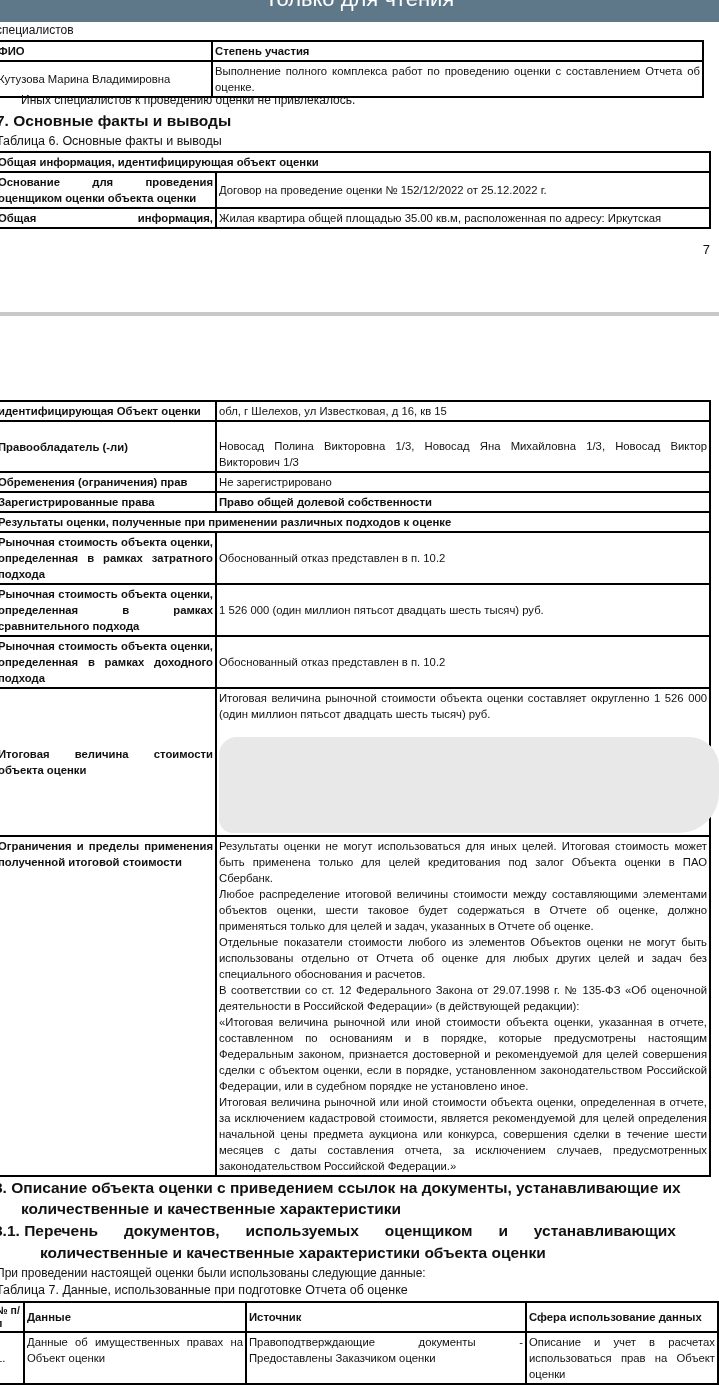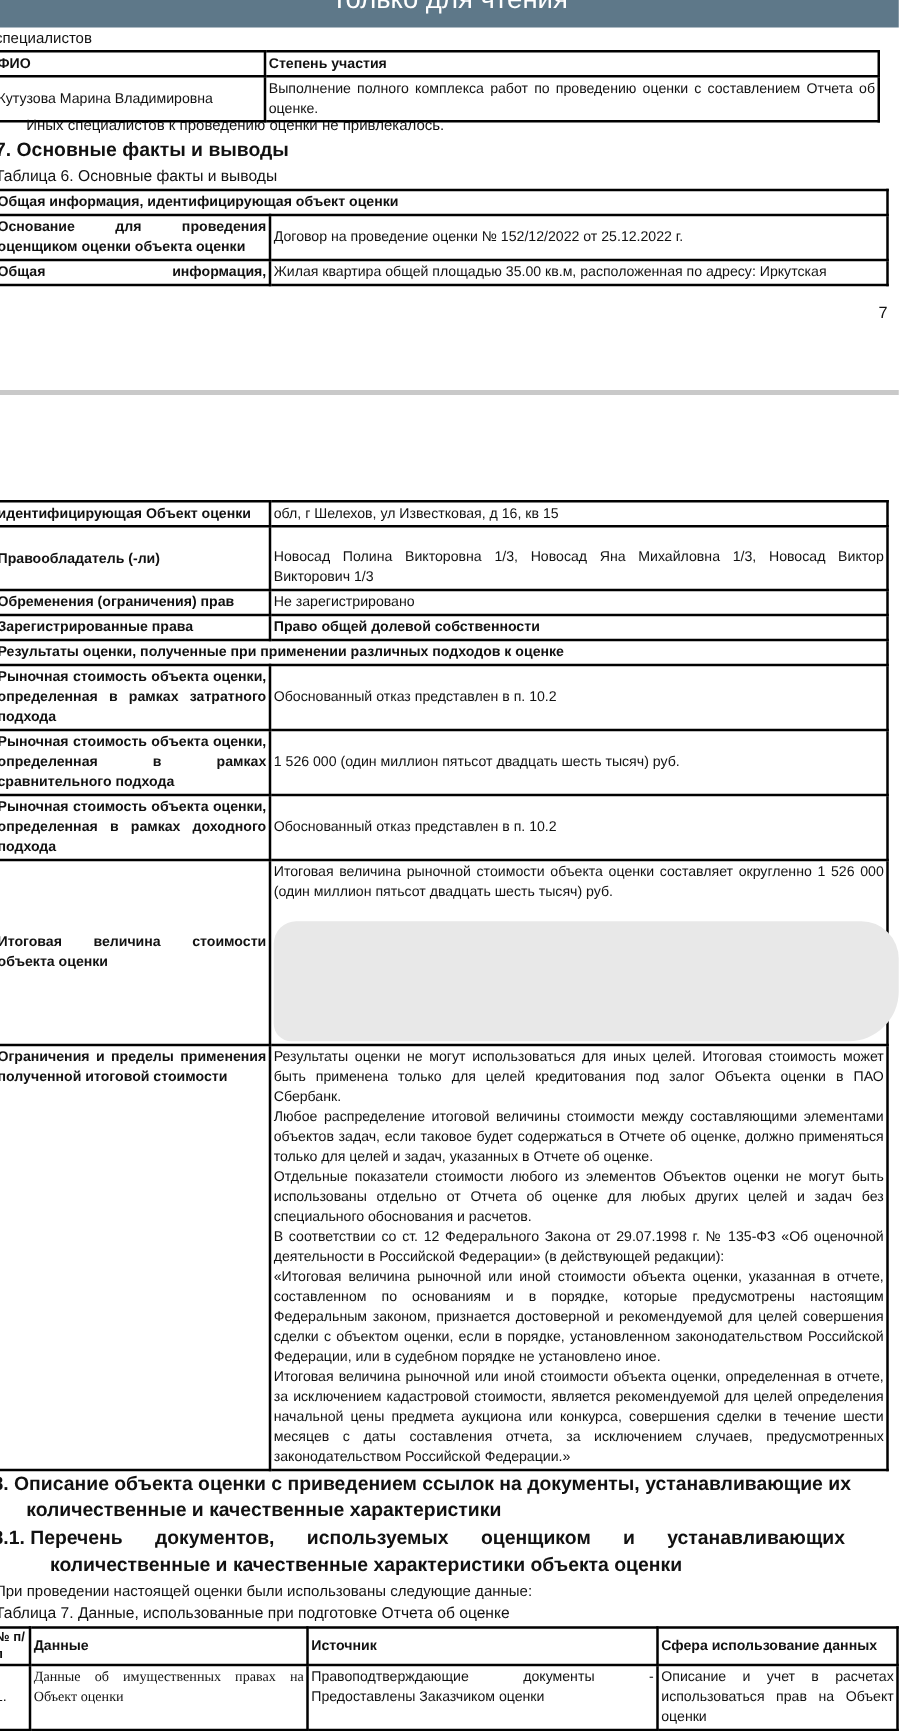--- a/index.html
+++ b/index.html
@@ -127,21 +127,21 @@
     <td class="b thick just" style="text-align-last:auto;">Итоговая величина стоимости объекта оценки</td>
     <td class="thick justn" style="vertical-align:top; position:relative;">
       <span>Итоговая величина рыночной стоимости объекта оценки составляет округленно 1 526 000 (один миллион пятьсот двадцать шесть тысяч) руб.</span>
       <div class="redact" style="left:2px; top:48px; width:500px; height:96px;"></div>
     </td>
   </tr>
   <tr>
     <td class="b thick just" style="text-align-last:auto; vertical-align:top;">Ограничения и пределы применения полученной итоговой стоимости</td>
     <td class="thick justn" style="vertical-align:top;">
       <div>Результаты оценки не могут использоваться для иных целей. Итоговая стоимость может быть применена только для целей кредитования под залог Объекта оценки в ПАО Сбербанк.</div>
-      <div>Любое распределение итоговой величины стоимости между составляющими элементами объектов задач, если таковое будет содержаться в Отчете об оценке, должно применяться только для целей и задач, указанных в Отчете об оценке.</div>
+      <div>Любое распределение итоговой величины стоимости между составляющими элементами объектов оценки, шести таковое будет содержаться в Отчете об оценке, должно применяться только для целей и задач, указанных в Отчете об оценке.</div>
       <div>Отдельные показатели стоимости любого из элементов Объектов оценки не могут быть использованы отдельно от Отчета об оценке для любых других целей и задач без специального обоснования и расчетов.</div>
       <div>В соответствии со ст. 12 Федерального Закона от 29.07.1998 г. № 135-ФЗ «Об оценочной деятельности в Российской Федерации» (в действующей редакции):</div>
       <div>«Итоговая величина рыночной или иной стоимости объекта оценки, указанная в отчете, составленном по основаниям и в порядке, которые предусмотрены настоящим Федеральным законом, признается достоверной и рекомендуемой для целей совершения сделки с объектом оценки, если в порядке, установленном законодательством Российской Федерации, или в судебном порядке не установлено иное.</div>
       <div>Итоговая величина рыночной или иной стоимости объекта оценки, определенная в отчете, за исключением кадастровой стоимости, является рекомендуемой для целей определения начальной цены предмета аукциона или конкурса, совершения сделки в течение шести месяцев с даты составления отчета, за исключением случаев, предусмотренных законодательством Российской Федерации.»</div>
     </td>
   </tr>
 </tbody>
   </table>
 
 <div class="abs txt h2" style="left:-6px; top:1179px;">8.   Описание объекта оценки с приведением ссылок на документы, устанавливающие их</div>
@@ -161,18 +161,18 @@
     </colgroup>
   <tbody>
       <tr style="height:30px;">
     <td class="b thick" style="font-size:10.5px; line-height:13px;">№ п/п</td>
     <td class="b thick">Данные</td>
     <td class="b thick">Источник</td>
     <td class="b thick">Сфера использование данных</td>
   </tr>
   <tr style="height:50px;">
     <td class="thick">1.</td>
-    <td class="thick justn" style="vertical-align:top;font-family:Liberation Serif, serif;">Данные об имущественных правах на Объект оценки</td>
+    <td class="thick justn" style="vertical-align:top;">Данные об имущественных правах на Объект оценки</td>
     <td class="thick justn" style="vertical-align:top;">Правоподтверждающие документы - Предоставлены Заказчиком оценки</td>
     <td class="thick justn" style="vertical-align:top;">Описание и учет в расчетах использоваться прав на Объект оценки</td>
   </tr>
 </tbody>
   </table>
 
 </body></html>

